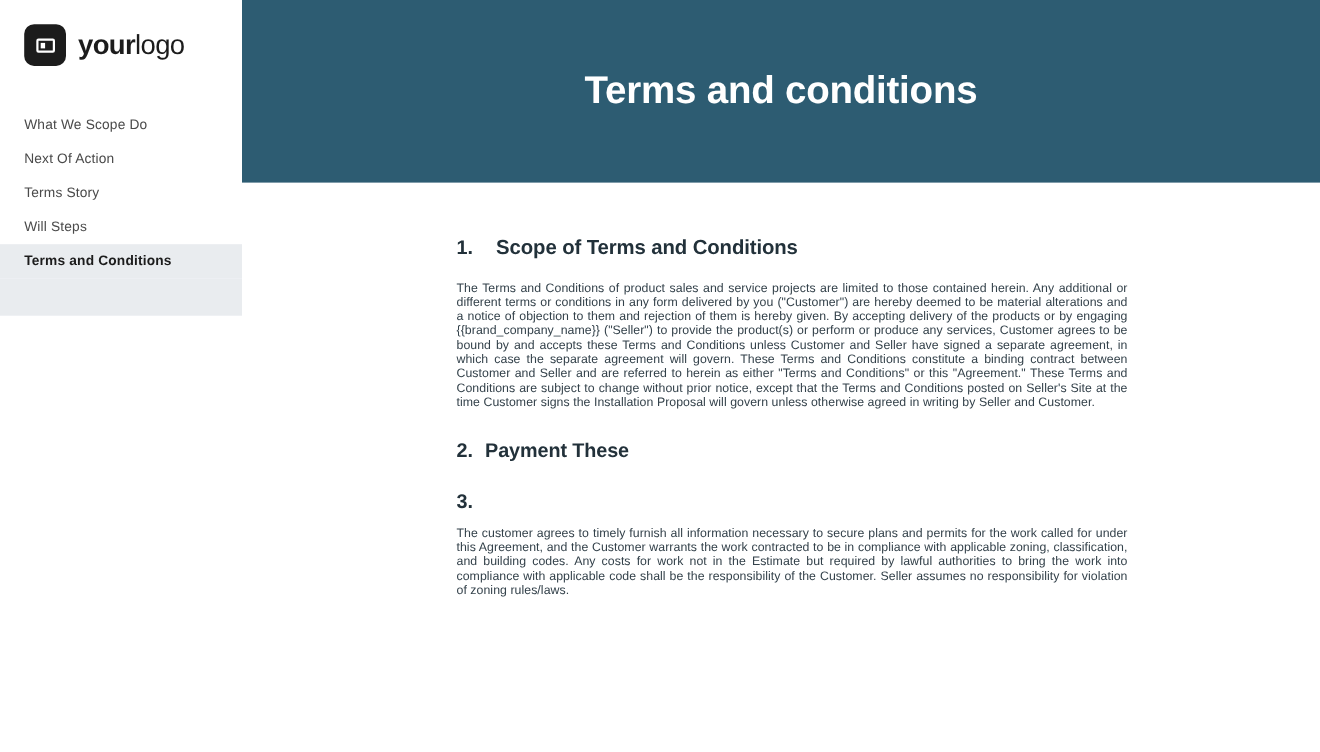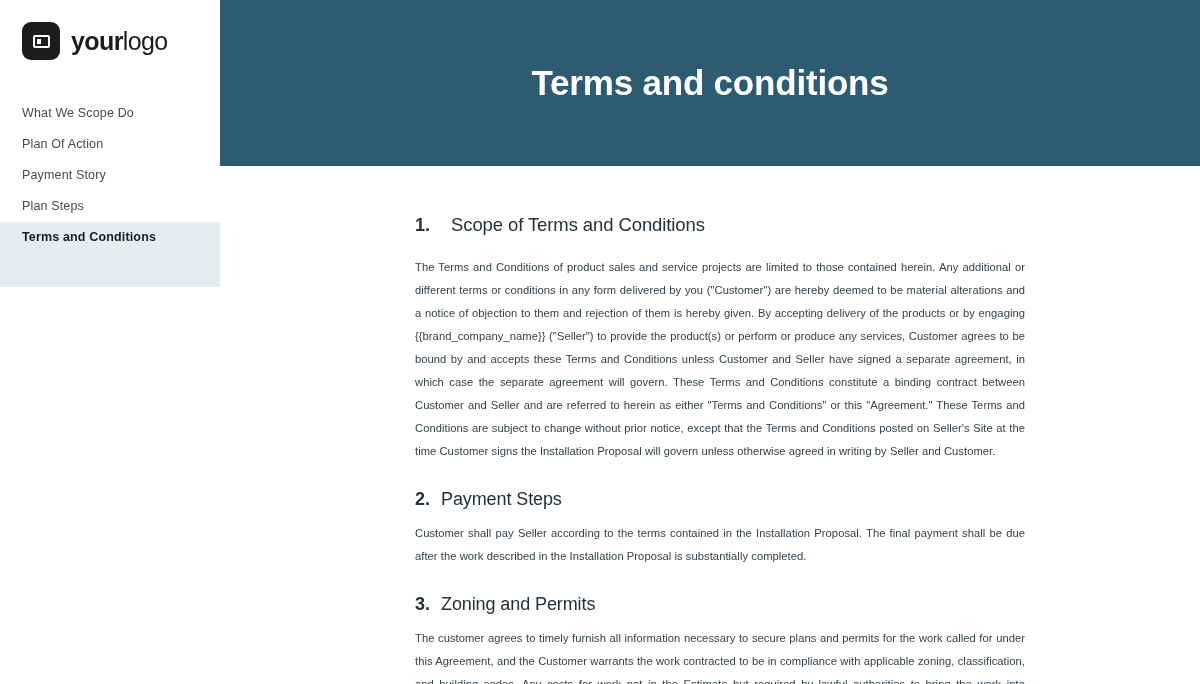--- a/index.html
+++ b/index.html
@@ -124,27 +124,27 @@
   .sec-head.first { margin-bottom: 20px; }
   .sec-num {
     font-size: 18px;
     font-weight: 700;
     width: 36px;
     flex: 0 0 36px;
   }
   .sec-num.tight { width: 26px; flex: 0 0 26px; }
   .sec-title {
     font-size: 18px;
-    font-weight: 400;
+    font-weight: 700;
     letter-spacing: -0.1px;
   }
   .sec-title.big { font-size: 18.5px; }
   .para {
     font-size: 11.2px;
-    line-height: 23px;
+    line-height: 13px;
     color: #33414a;
     text-align: justify;
     letter-spacing: 0.05px;
     margin: 0;
   }
   .sec-block { margin-bottom: 26px; }
   .sec-block .para { margin-top: 12px; }
   .sec-block.s1 .para { margin-top: 0; }
 </style>
 </head>
@@ -155,23 +155,23 @@
   <aside class="sidebar">
     <div class="logo-row">
       <div class="logo-mark">
         <span class="glyph"></span>
       </div>
       <div class="logo-text"><span>your</span><span class="light">logo</span></div>
     </div>
 
     <ul class="nav">
       <li class="nav-item">What We Scope Do</li>
-      <li class="nav-item">Plan Of Action</li>
-      <li class="nav-item">Payment Story</li>
-      <li class="nav-item">Plan Steps</li>
+      <li class="nav-item">Next Of Action</li>
+      <li class="nav-item">Terms Story</li>
+      <li class="nav-item">Will Steps</li>
       <li class="nav-item active">Terms and Conditions</li>
     </ul>
     <div class="nav-divider"></div>
   </aside>
 
   <main class="doc">
     <div class="doc-header">
       <h1 class="doc-title">Terms and conditions</h1>
     </div>
 
@@ -181,29 +181,27 @@
         <div class="sec-head first">
           <span class="sec-num">1.</span>
           <span class="sec-title big">Scope of Terms and Conditions</span>
         </div>
         <p class="para">The Terms and Conditions of product sales and service projects are limited to those contained herein. Any additional or different terms or conditions in any form delivered by you ("Customer") are hereby deemed to be material alterations and a notice of objection to them and rejection of them is hereby given. By accepting delivery of the products or by engaging {{brand_company_name}} ("Seller") to provide the product(s) or perform or produce any services, Customer agrees to be bound by and accepts these Terms and Conditions unless Customer and Seller have signed a separate agreement, in which case the separate agreement will govern. These Terms and Conditions constitute a binding contract between Customer and Seller and are referred to herein as either "Terms and Conditions" or this "Agreement." These Terms and Conditions are subject to change without prior notice, except that the Terms and Conditions posted on Seller's Site at the time Customer signs the Installation Proposal will govern unless otherwise agreed in writing by Seller and Customer.</p>
       </section>
 
       <section class="sec-block">
         <div class="sec-head">
           <span class="sec-num tight">2.</span>
-          <span class="sec-title">Payment Steps</span>
+          <span class="sec-title">Payment These</span>
         </div>
-        <p class="para">Customer shall pay Seller according to the terms contained in the Installation Proposal. The final payment shall be due after the work described in the Installation Proposal is substantially completed.</p>
       </section>
 
       <section class="sec-block">
         <div class="sec-head">
           <span class="sec-num tight">3.</span>
-          <span class="sec-title">Zoning and Permits</span>
         </div>
         <p class="para">The customer agrees to timely furnish all information necessary to secure plans and permits for the work called for under this Agreement, and the Customer warrants the work contracted to be in compliance with applicable zoning, classification, and building codes. Any costs for work not in the Estimate but required by lawful authorities to bring the work into compliance with applicable code shall be the responsibility of the Customer. Seller assumes no responsibility for violation of zoning rules/laws.</p>
       </section>
 
     </div>
   </main>
 
 </div>
 
 </body></html>

